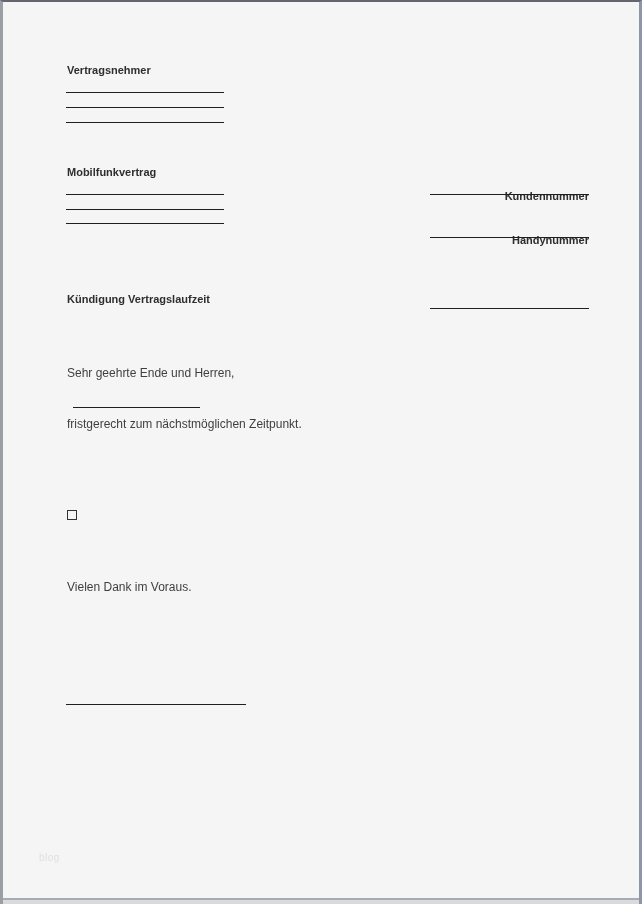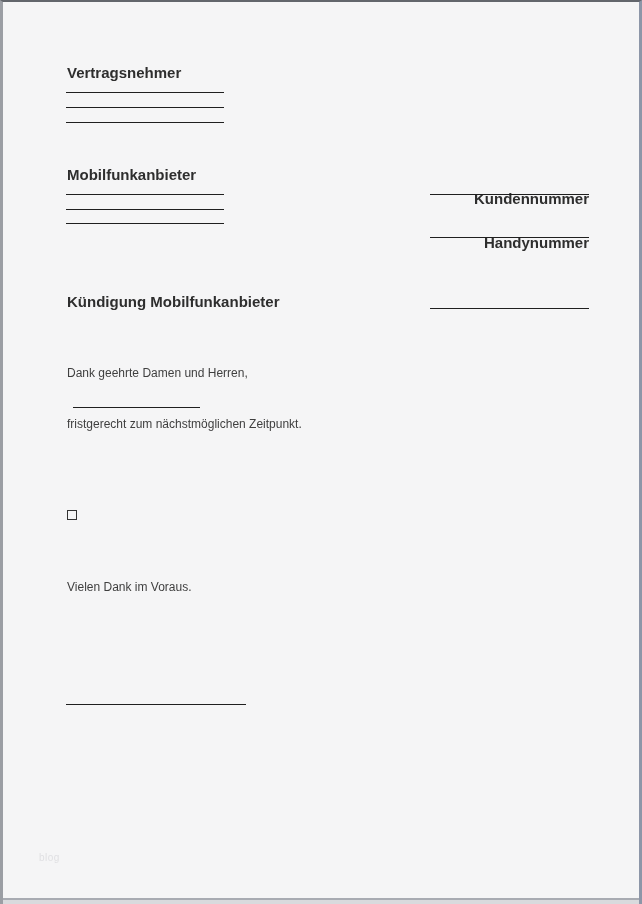--- a/index.html
+++ b/index.html
@@ -17,21 +17,21 @@
     border-right: 3px solid #8d96a8;
     overflow: hidden;
     color: #3b3b3b;
     font-size: 12px;
   }
   .page-bottom-edge {
     position: absolute; left: 0; right: 0; bottom: 0;
     height: 6px; background: #d9dadd; border-top: 2px solid #a8abb2;
   }
   .abs { position: absolute; }
-  .heading { font-weight: bold; color: #2e2e2e; font-size: 15px; white-space: nowrap; }
+  .heading { font-weight: bold; color: #2e2e2e; font-size: 11px; white-space: nowrap; }
   .blank-line { height: 0; border-top: 1.5px solid #1f1f1f; }
   .right-label { width: 159px; text-align: right; margin-top: 24px; }
   .bodytext { color: #3f3f3f; line-height: 20px; }
   .inline-blank {
     display: inline-block; width: 127px; height: 11px;
     border-bottom: 1.5px solid #1f1f1f; vertical-align: baseline;
     margin-left: 6px;
   }
   .checkbox-box {
     width: 10px; height: 10px;
@@ -42,35 +42,35 @@
 </head>
 <body>
 
 <div class="page">
 
   <div class="abs heading" style="left:64px; top:62px;">Vertragsnehmer</div>
   <div class="abs blank-line" style="left:63px; top:90px;  width:158px;"></div>
   <div class="abs blank-line" style="left:63px; top:105px; width:158px;"></div>
   <div class="abs blank-line" style="left:63px; top:120px; width:158px;"></div>
 
-  <div class="abs heading" style="left:64px; top:164px;">Mobilfunkanbieter</div>
+  <div class="abs heading" style="left:64px; top:164px;">Mobilfunkvertrag</div>
   <div class="abs blank-line" style="left:63px; top:192px; width:158px;"></div>
   <div class="abs blank-line" style="left:63px; top:207px; width:158px;"></div>
   <div class="abs blank-line" style="left:63px; top:221px; width:158px;"></div>
 
   <div class="abs heading right-label" style="left:427px; top:164px;">Kundennummer</div>
   <div class="abs blank-line" style="left:427px; top:192px; width:159px;"></div>
 
   <div class="abs heading right-label" style="left:427px; top:208px;">Handynummer</div>
   <div class="abs blank-line" style="left:427px; top:235px; width:159px;"></div>
 
-  <div class="abs heading" style="left:64px; top:291px;">Kündigung Mobilfunkanbieter</div>
+  <div class="abs heading" style="left:64px; top:291px;">Kündigung Vertragslaufzeit</div>
   <div class="abs blank-line" style="left:427px; top:306px; width:159px;"></div>
 
-  <div class="abs bodytext" style="left:64px; top:361px;">Dank geehrte Damen und Herren,</div>
+  <div class="abs bodytext" style="left:64px; top:361px;">Sehr geehrte Ende und Herren,</div>
 
   <div class="abs bodytext" style="left:64px; top:392px; width:522px;">
     <div><span class="inline-blank"></span></div>
     <div>fristgerecht zum nächstmöglichen Zeitpunkt.</div>
   </div>
 
 
   <div class="abs" style="left:64px; top:506px;">
     <span class="checkbox-box" style="position:absolute; left:0; top:2px;"></span>
   </div>

